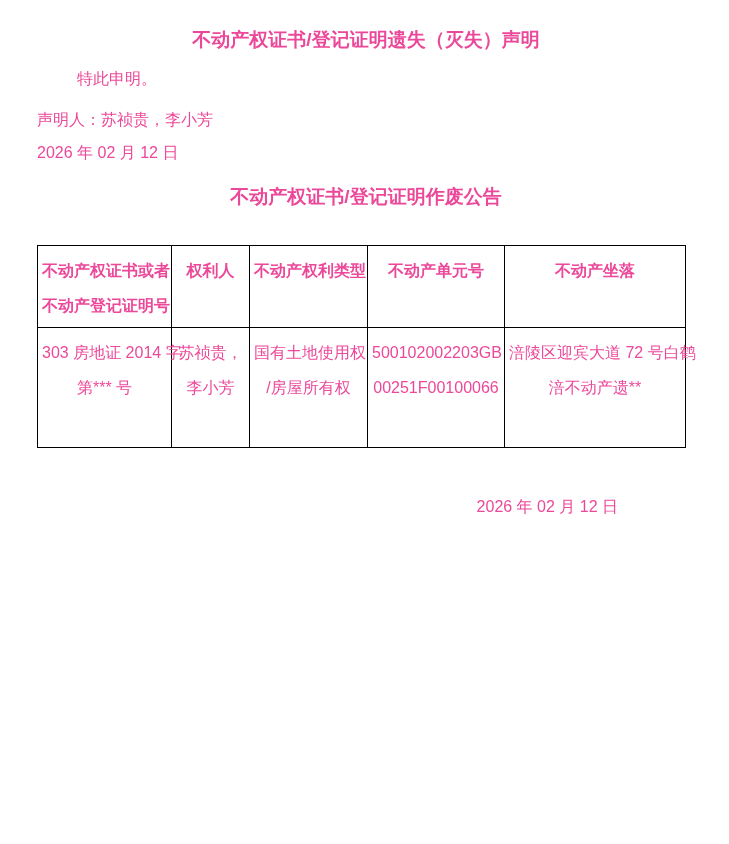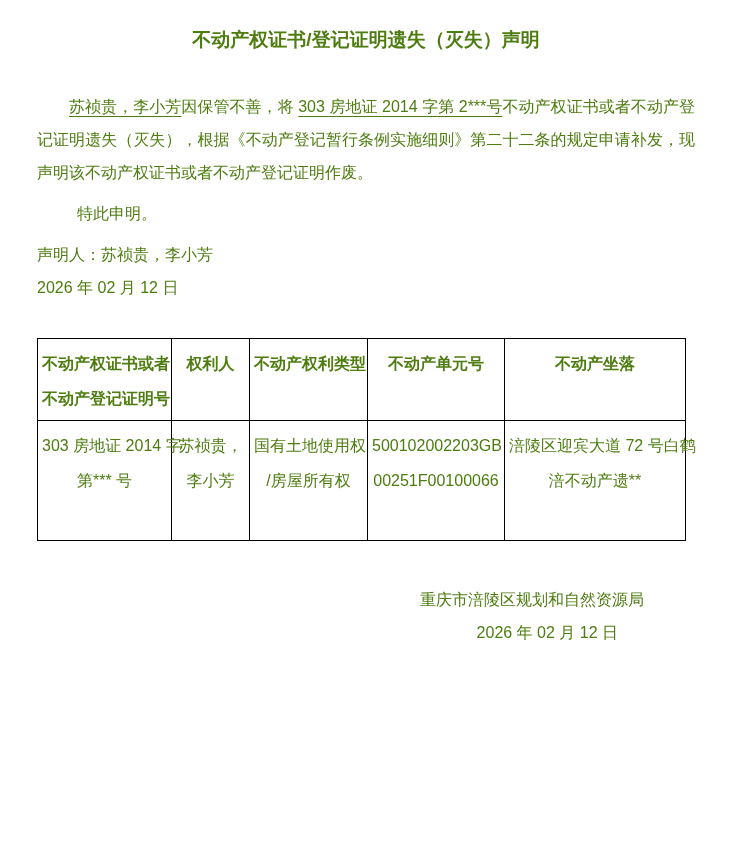--- a/index.html
+++ b/index.html
@@ -5,21 +5,21 @@
   html, body {
     margin: 0;
     padding: 0;
     background: #ffffff;
   }
   .page {
     position: relative;
     width: 729px;
     height: 844px;
     background: #ffffff;
-    color: #4d7c0f;
+    color: #ec4899;
     font-family: "Liberation Sans", sans-serif;
     font-size: 16px;
     overflow: hidden;
     box-sizing: border-box;
     padding: 26px 34px 0 37px;
   }
   .doc-title {
     font-size: 19px;
     font-weight: bold;
     text-align: center;
@@ -105,29 +105,29 @@
     padding-right: 77px;
   }
 </style>
 </head>
 <body>
 
 <div class="page">
 
   <div class="doc-title">不动产权证书/登记证明遗失（灭失）声明</div>
 
-  <p class="para para-first"><span class="underlined">苏祯贵，李小芳</span><span>因保管不善，将 </span><span class="underlined">303 房地证 2014 字第 2***号</span><span>不动产权证书或者不动产登记证明遗失（灭失），根据《不动产登记暂行条例实施细则》第二十二条的规定申请补发，现声明该不动产权证书或者不动产登记证明作废。</span></p>
 
   <p class="closing-line">特此申明。</p>
 
   <div class="sig-block">
     <div class="sig-name">声明人：苏祯贵，李小芳</div>
     <div class="sig-date">2026 年 02 月 12 日</div>
   </div>
 
+  <div class="doc-title title-announcement">不动产权证书/登记证明作废公告</div>
 
 
 
   <table class="cert-table">
     <colgroup>
       <col style="width:134px">
       <col style="width:78px">
       <col style="width:118px">
       <col style="width:137px">
       <col style="width:181px">
@@ -172,17 +172,16 @@
         </td>
         <td>
           <div class="cell-line">涪陵区迎宾大道 72 号白鹤</div>
           <div class="cell-line">涪不动产遗**</div>
         </td>
       </tr>
     </tbody>
   </table>
 
   <div class="footer-block">
-    <div class="footer-issuer">重庆市涪陵区规划和自然资源局</div>
     <div class="footer-date">2026 年 02 月 12 日</div>
   </div>
 
 </div>
 
 </body></html>

